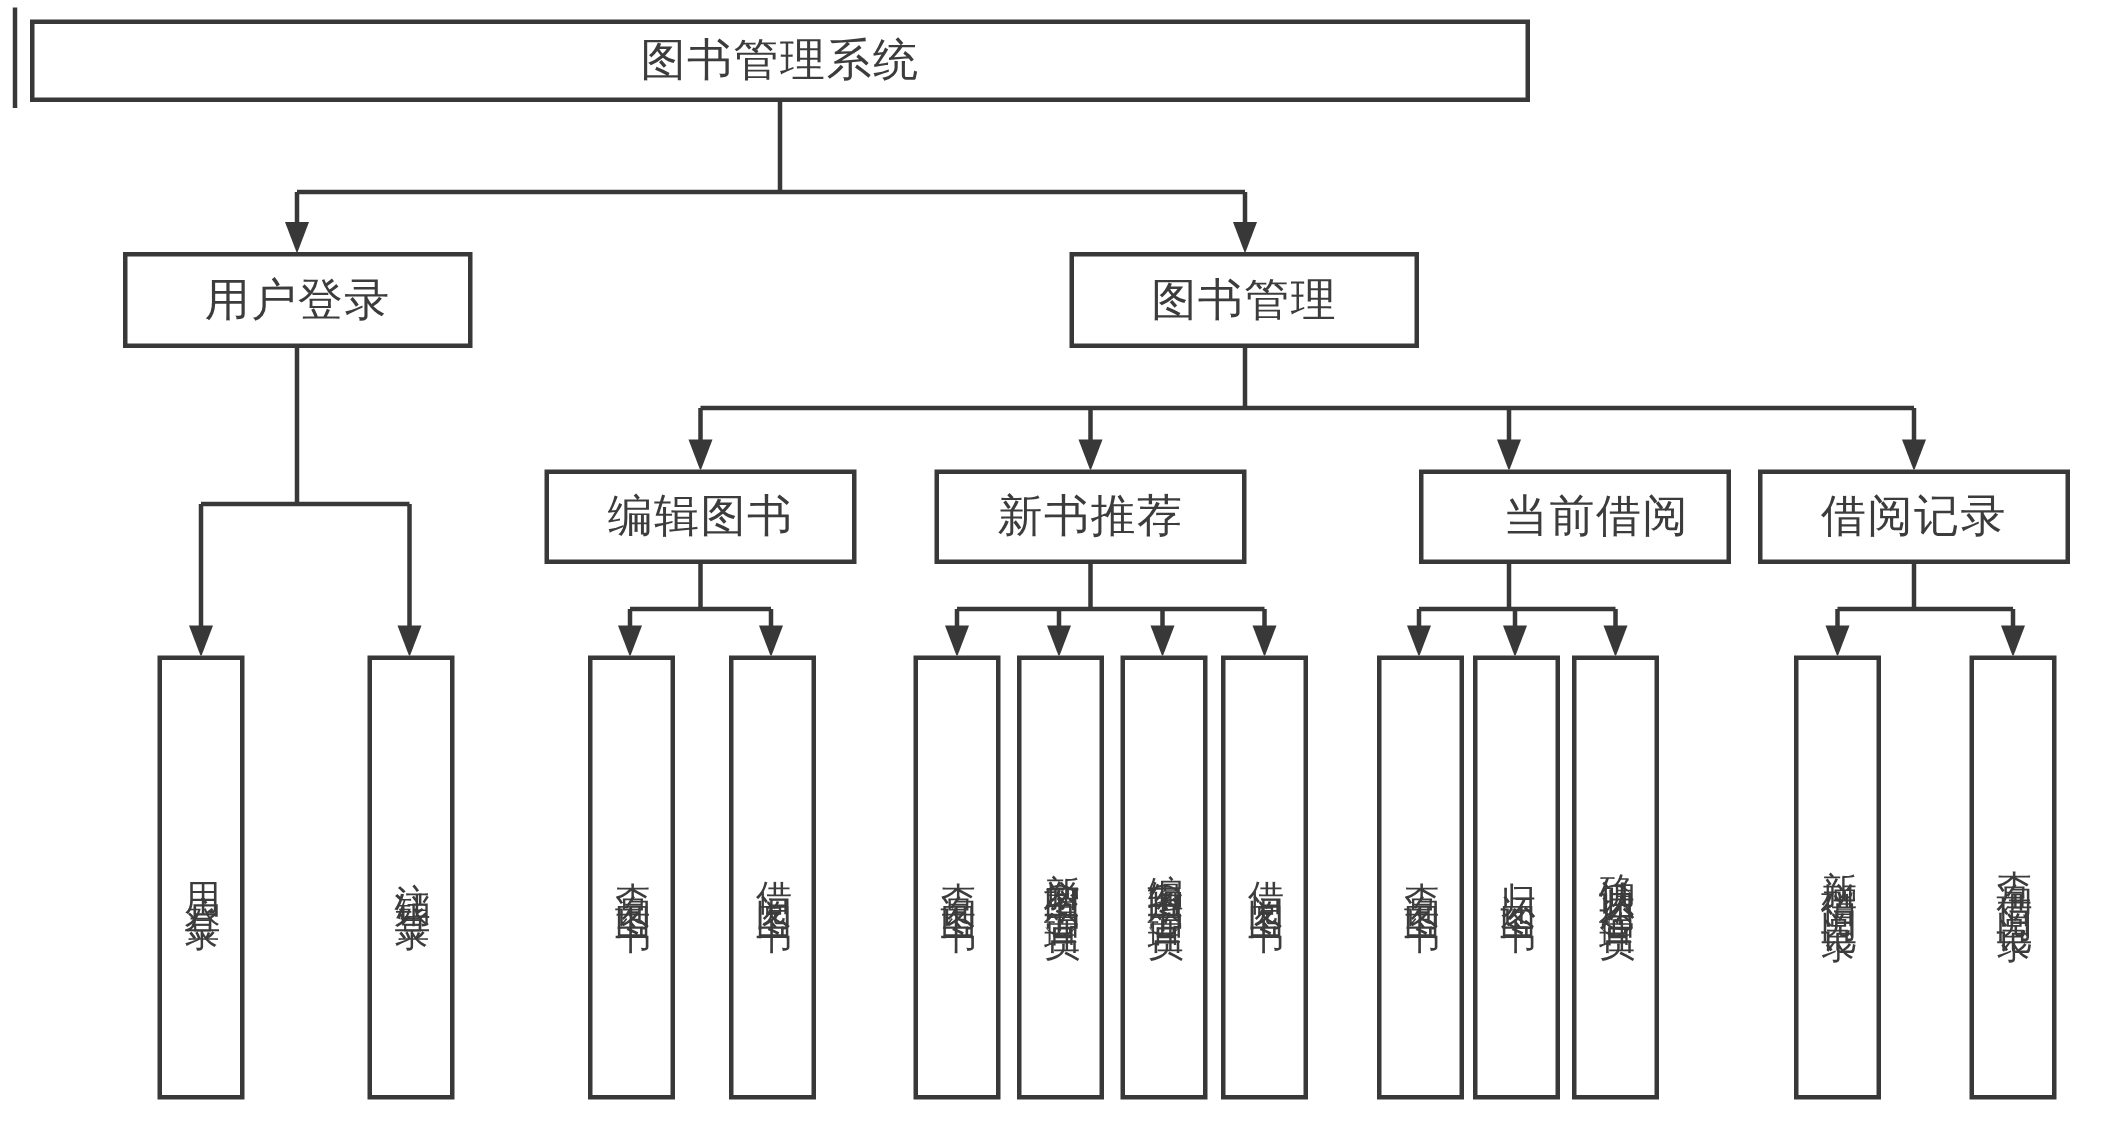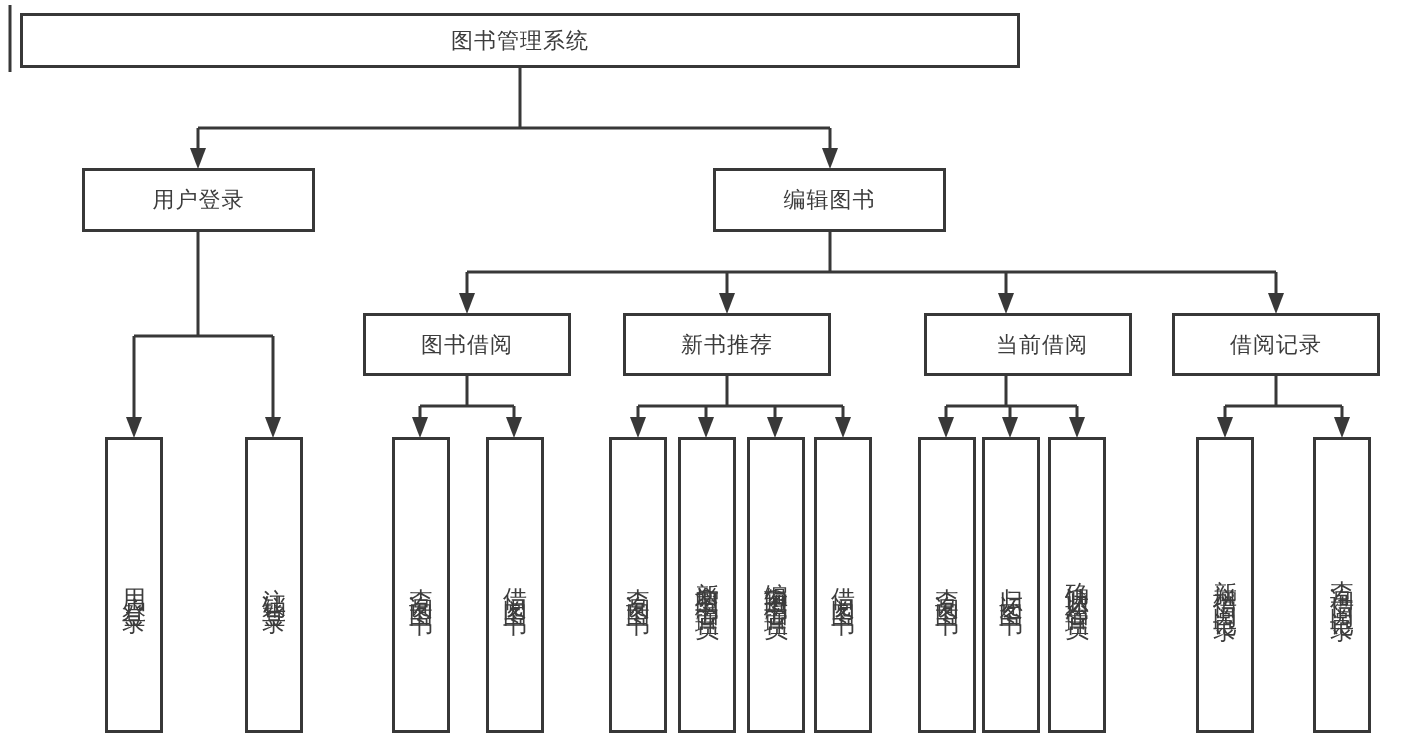--- a/index.html
+++ b/index.html
@@ -20,21 +20,21 @@
     position: absolute;
     z-index: 2;
     box-sizing: border-box;
     background: #ffffff;
     border: 3px solid var(--line);
     display: flex;
     align-items: center;
     justify-content: center;
     color: var(--text);
   }
-  .hlabel { font-size: 22px; letter-spacing: 1px; white-space: nowrap; }
+  .hlabel { font-size: 30px; letter-spacing: 1px; white-space: nowrap; }
   .root { left: 20px;  top: 13px;  width: 1000px; height: 55px; }
   .l1   { top: 168px; height: 64px; width: 233px; }
   .mid  { top: 313px; height: 63px; width: 208px; }
   .leaf { top: 437px; height: 296px; width: 58px; }
   .vtext {
     writing-mode: vertical-rl;
     text-orientation: mixed;
     font-size: 24px;
     letter-spacing: 8px;
     line-height: 1;
@@ -89,30 +89,30 @@
   </svg>
 
   <div class="node root">
     <span class="hlabel">图书管理系统</span>
   </div>
 
   <div class="node l1" style="left:82px;">
     <span class="hlabel">用户登录</span>
   </div>
   <div class="node l1" style="left:713px;">
-    <span class="hlabel">编辑图书</span>
+    <span class="hlabel">图书管理</span>
   </div>
 
   <div class="node mid" style="left:363px;">
-    <span class="hlabel">图书借阅</span>
+    <span class="hlabel">编辑图书</span>
   </div>
   <div class="node mid" style="left:623px;">
     <span class="hlabel">新书推荐</span>
   </div>
-  <div class="node mid" style="left:924px;padding-left:28px;">
+  <div class="node mid" style="left:946px;padding-left:28px;">
     <span class="hlabel">当前借阅</span>
   </div>
   <div class="node mid" style="left:1172px;">
     <span class="hlabel">借阅记录</span>
   </div>
 
   <div class="node leaf" style="left:105px;">
     <span class="vtext">用户登录</span>
   </div>
   <div class="node leaf" style="left:245px;">

